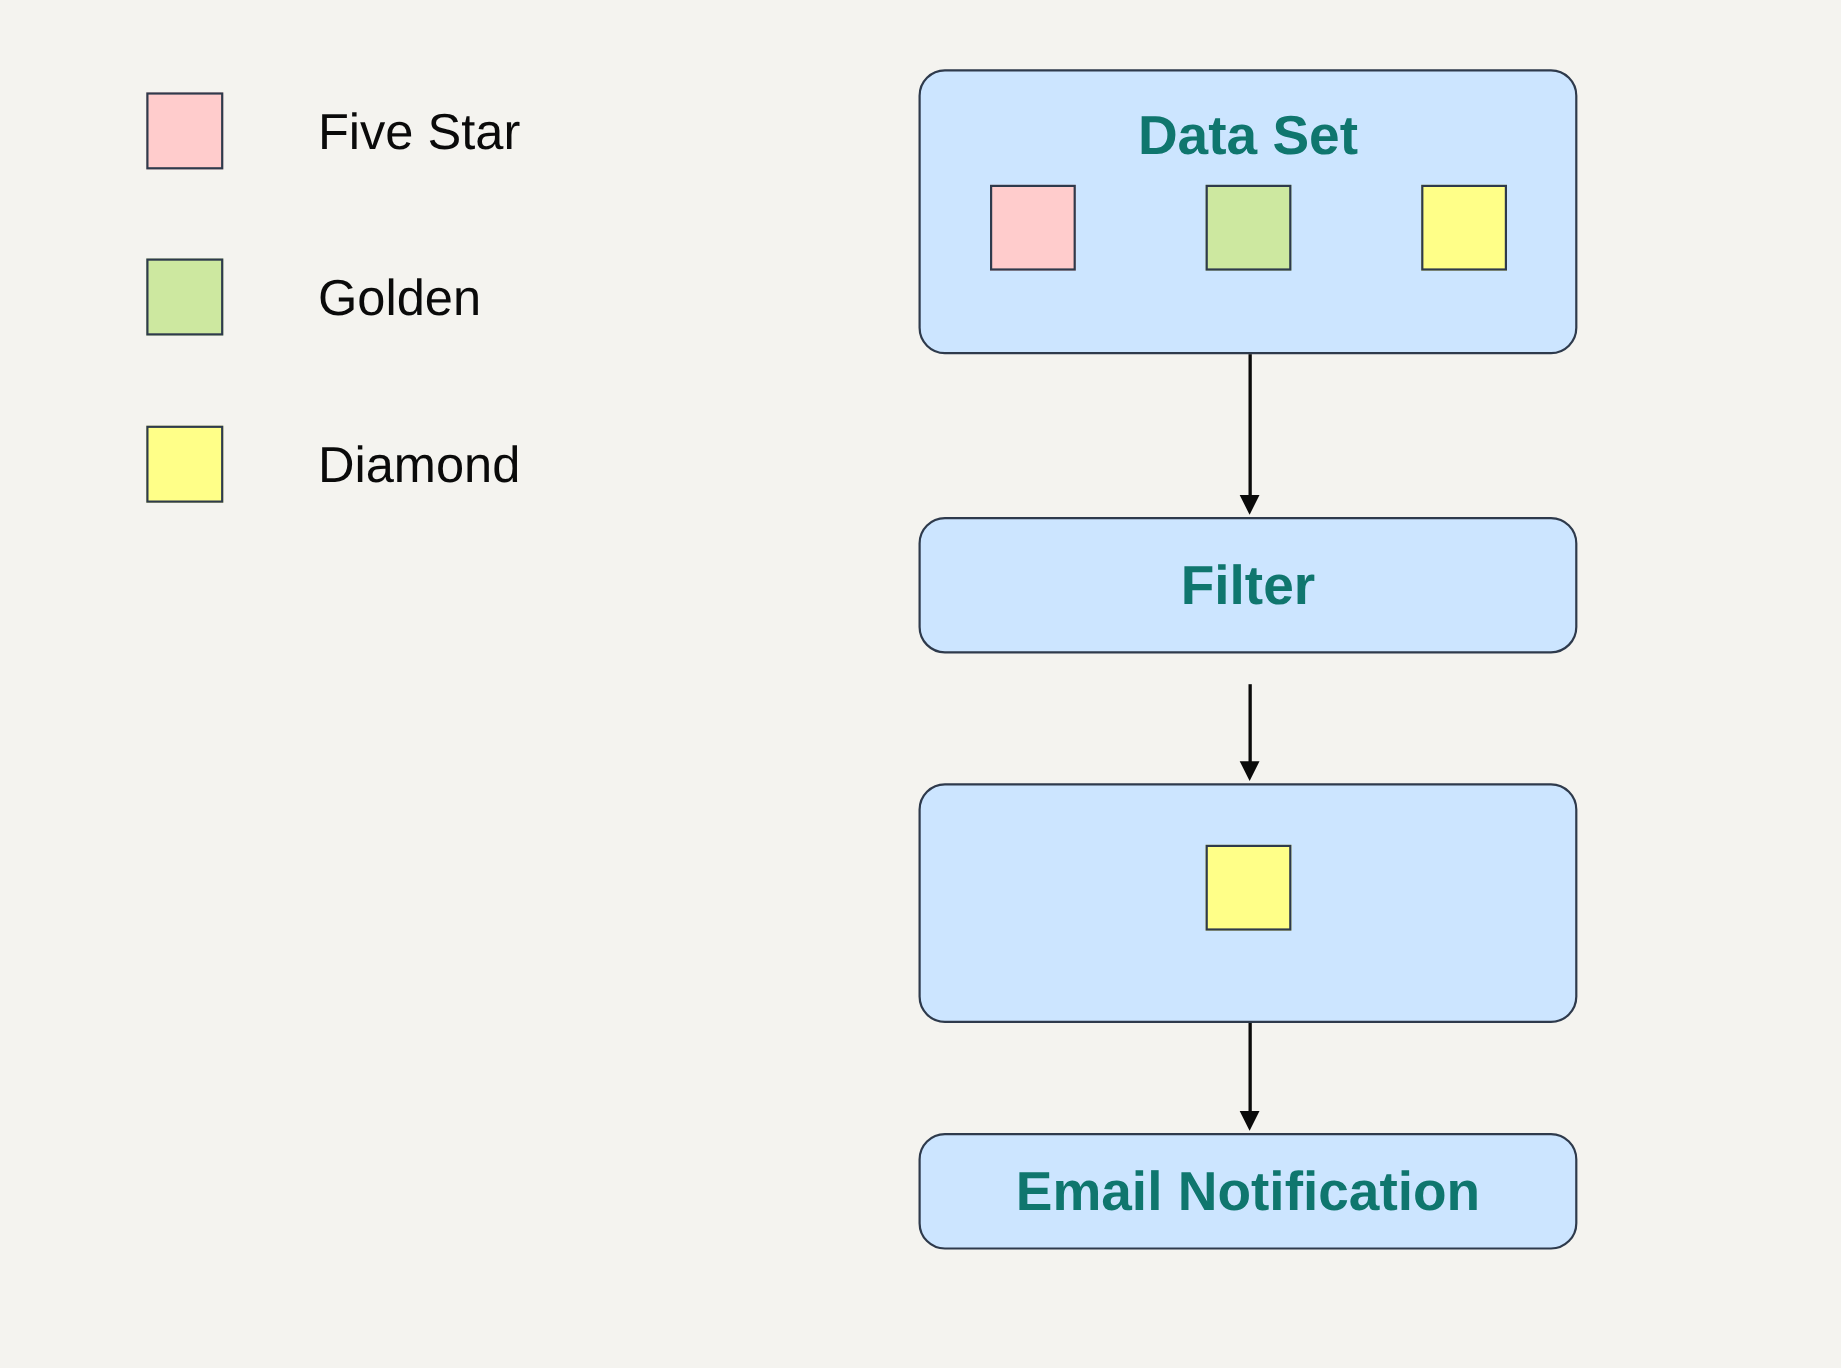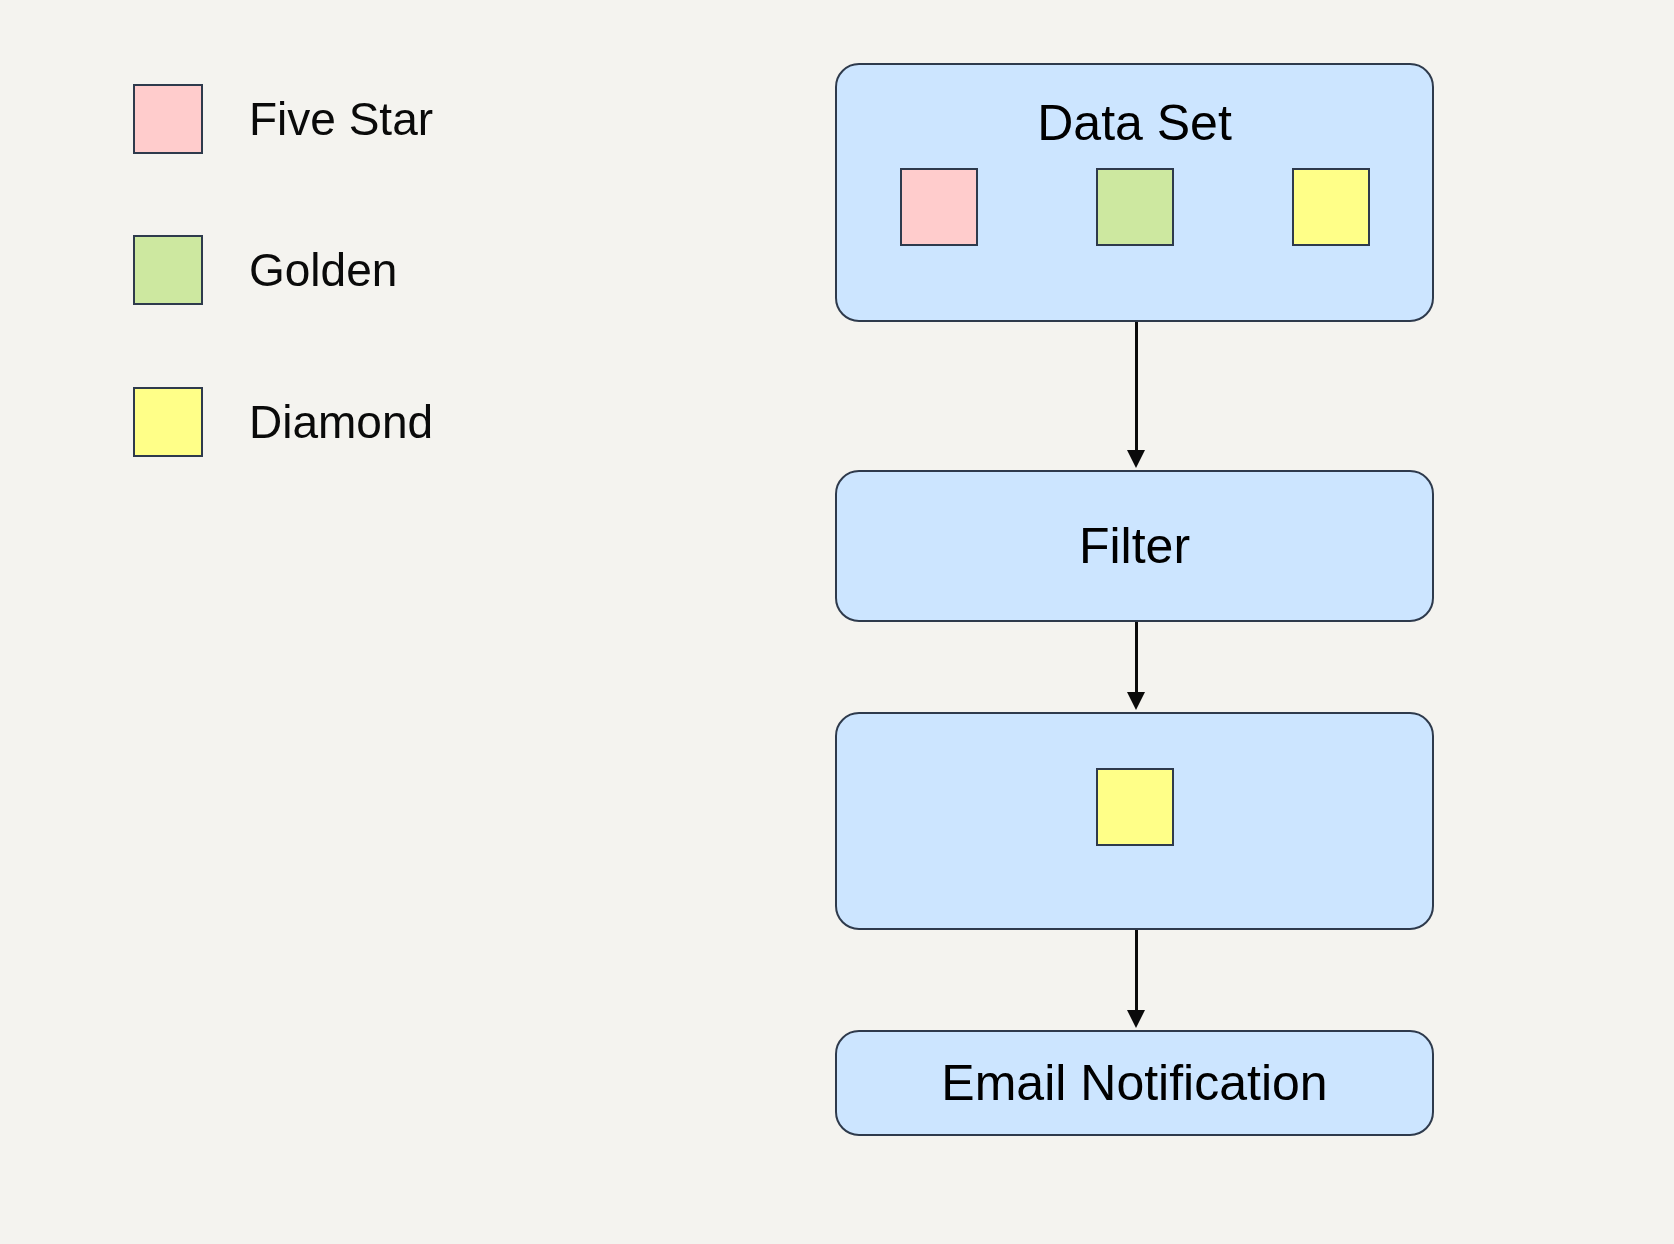--- a/index.html
+++ b/index.html
@@ -25,20 +25,21 @@
     left: 133px;
     top: 93px;
     width: 560px;
   }
   .legend-row {
     position: absolute;
     left: 0;
     display: flex;
     align-items: center;
     height: 52px;
+    gap: 40px;
   }
   .legend-row.r0 { top: 0px; }
   .legend-row.r1 { top: 151px; align-items: center; }
   .legend-row.r2 { top: 303px; }
 
   .legend-swatch {
     width: 70px;
     height: 70px;
     box-sizing: border-box;
     border: 2.5px solid #2E3A4C;
@@ -63,24 +64,24 @@
     border: 2.5px solid #2E3A4C;
     border-radius: 24px;
     display: flex;
     flex-direction: column;
     align-items: center;
     justify-content: center;
   }
   .node-title {
     font-size: 50px;
     line-height: 1.05;
-    color: #000000;
+    color: #0f766e;
     text-align: center;
     white-space: nowrap;
-    font-weight: 400;
+    font-weight: 700;
   }
   .node-swatches {
     display: flex;
     align-items: center;
     justify-content: center;
   }
   .node-swatch {
     width: 78px;
     height: 78px;
     box-sizing: border-box;
@@ -95,21 +96,21 @@
     padding-top: 32px;
   }
   #node-dataset .node-swatches {
     margin-top: 18px;
     width: 100%;
     justify-content: center;
     gap: 118px;
   }
   #node-filter {
     top: 470px;
-    height: 152px;
+    height: 124px;
   }
   #node-filtered {
     top: 712px;
     height: 218px;
     justify-content: flex-start;
     padding-top: 40px;
   }
   #node-filtered .node-swatches {
     margin-top: 14px;
   }

